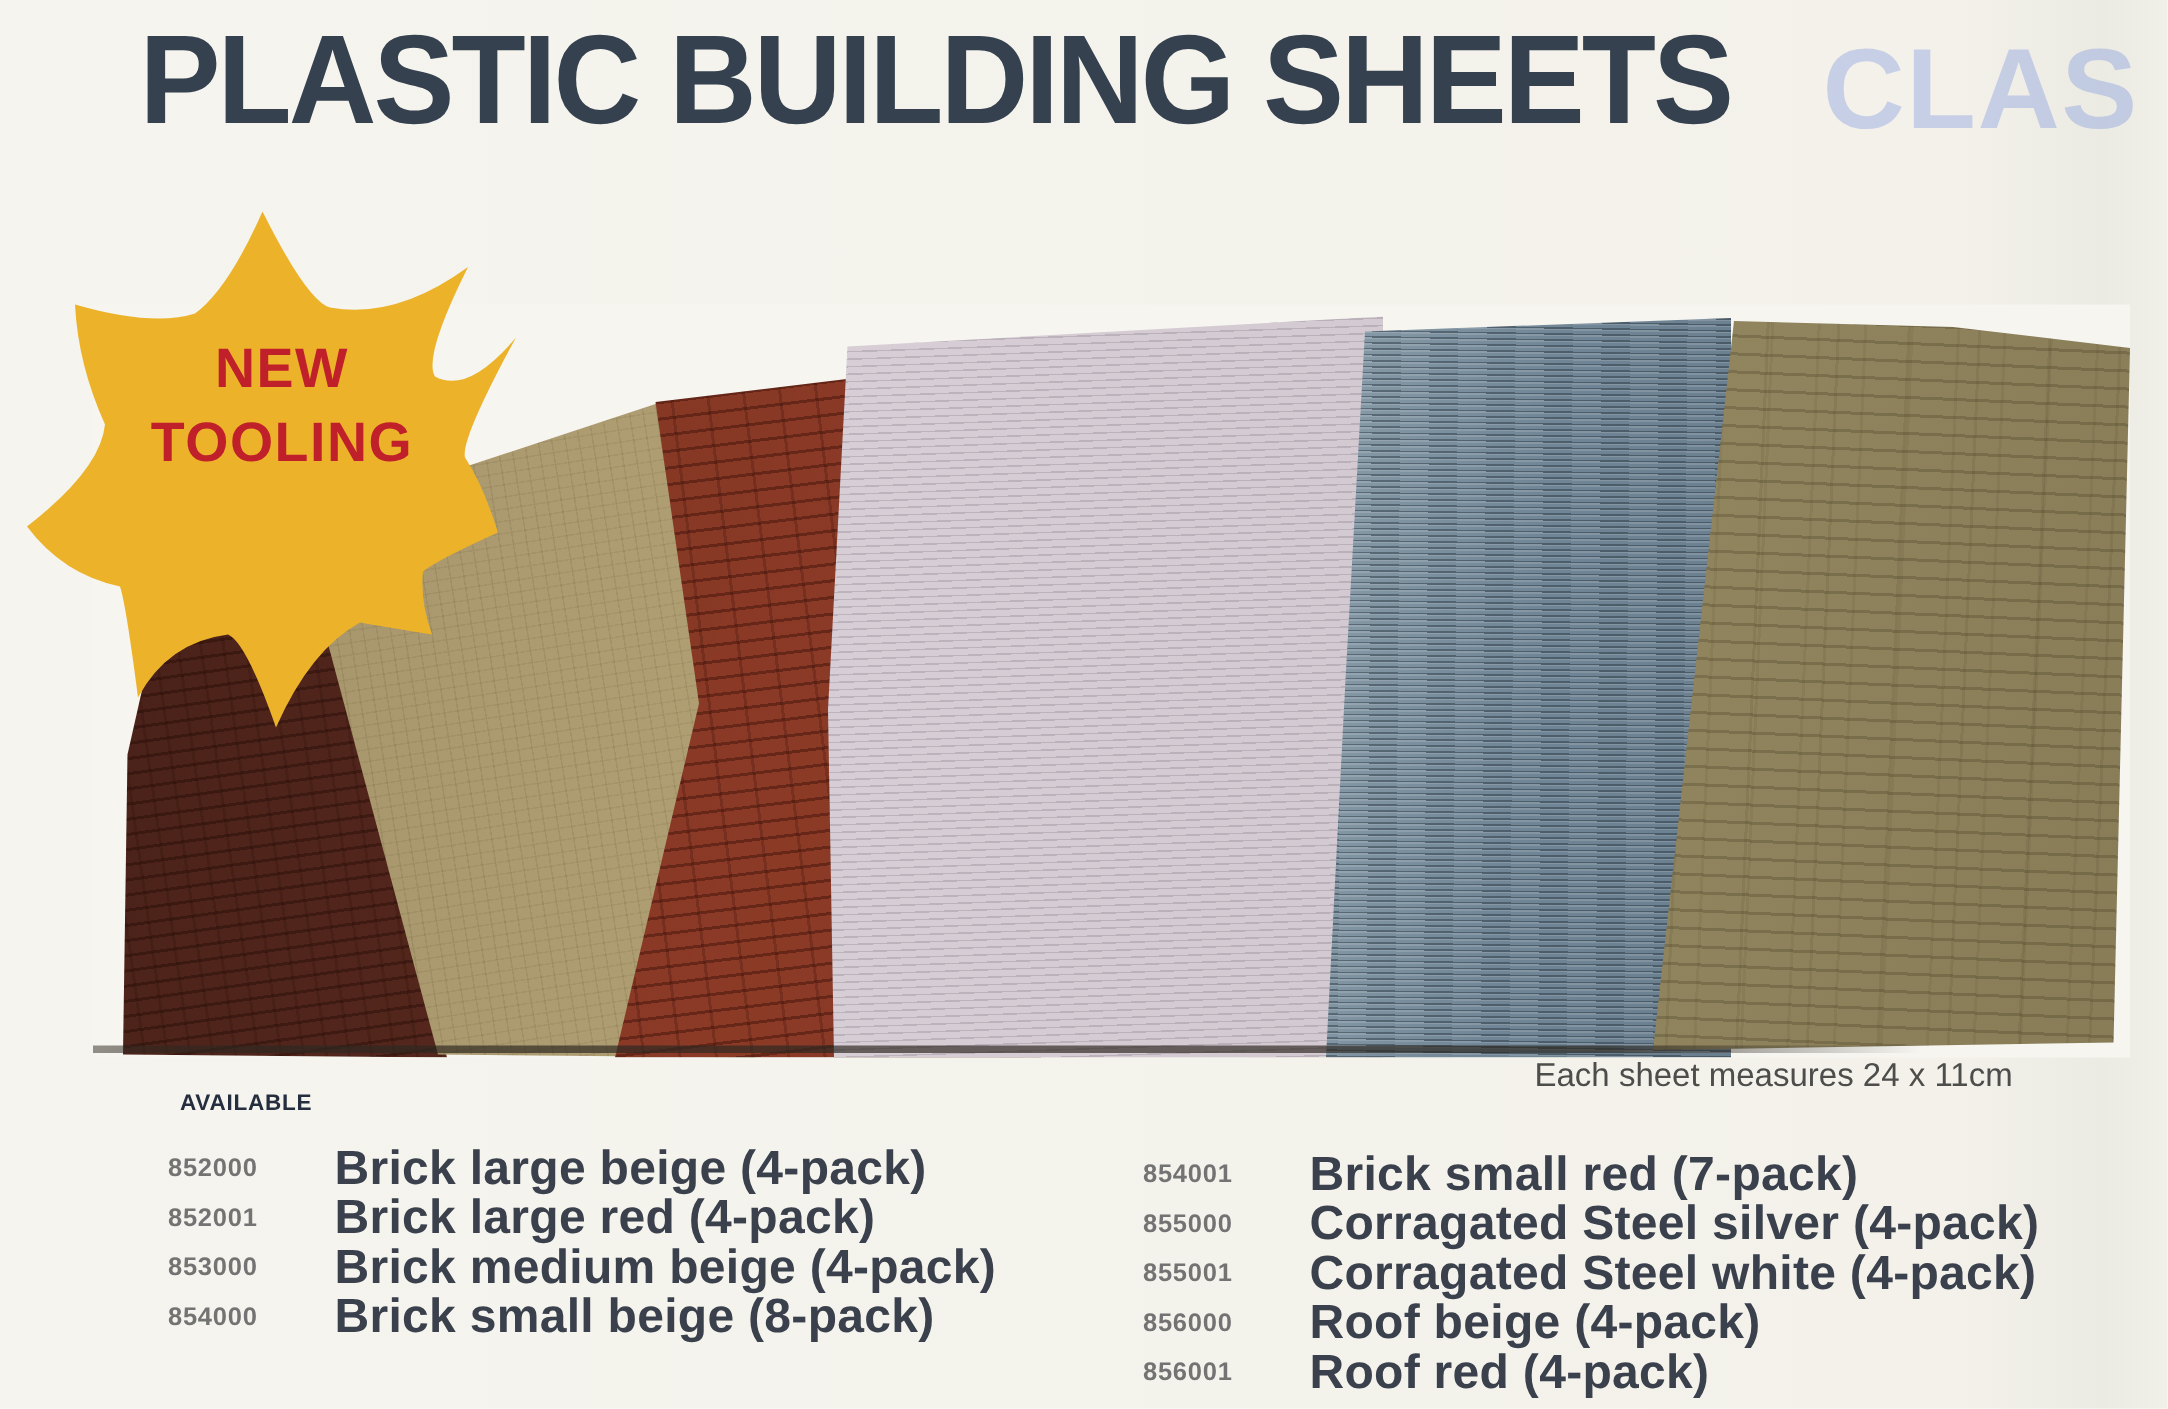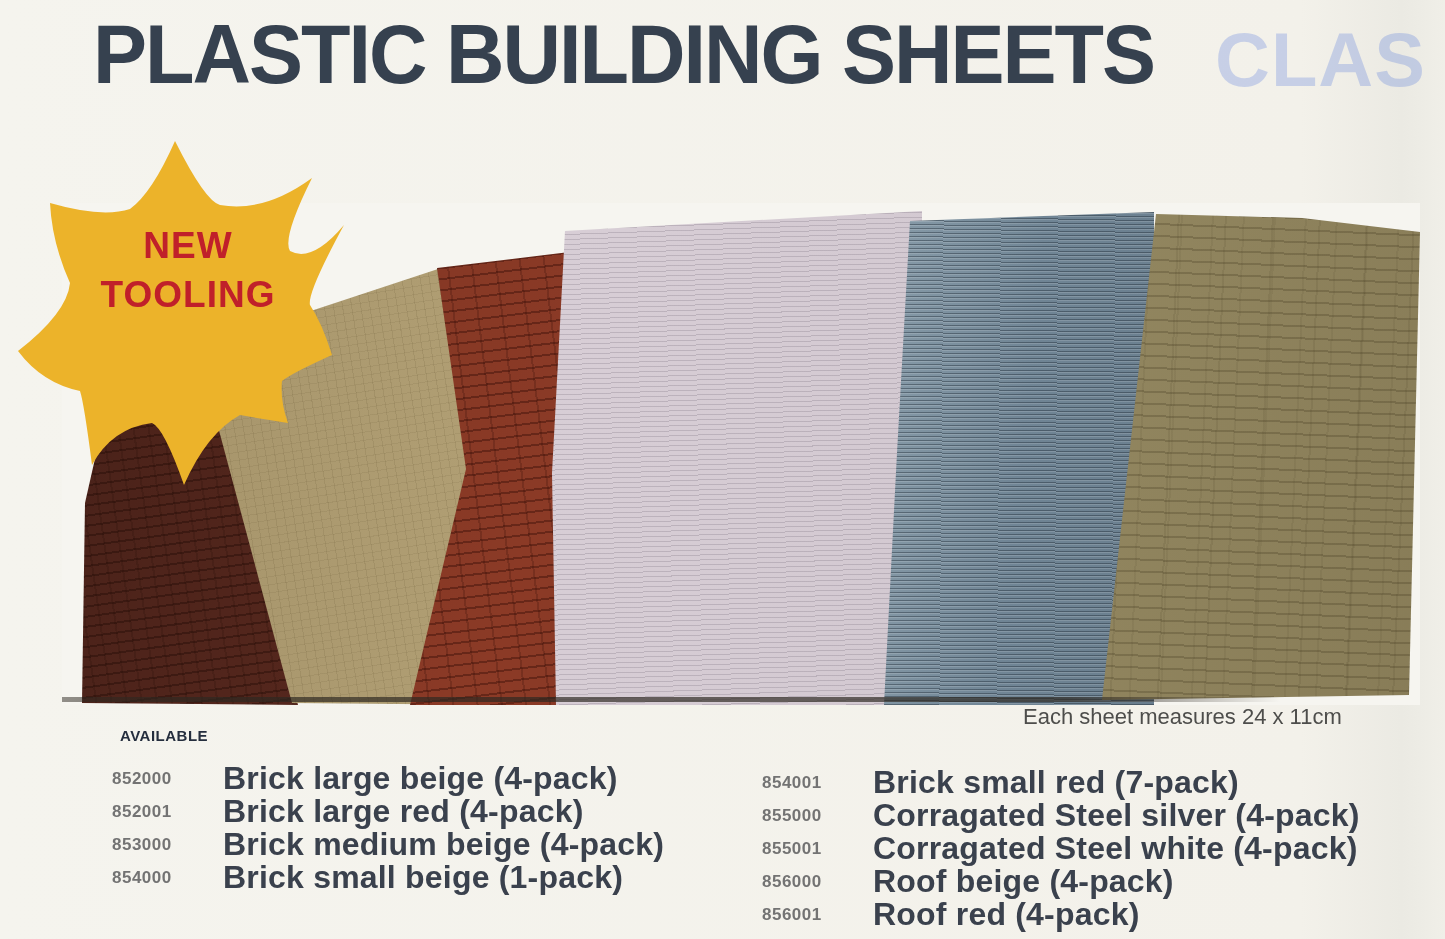--- a/index.html
+++ b/index.html
@@ -178,21 +178,21 @@
   <div class="prow">
     <span class="pcode">852001</span>
     <span class="pname">Brick large red (4-pack)</span>
   </div>
   <div class="prow">
     <span class="pcode">853000</span>
     <span class="pname">Brick medium beige (4-pack)</span>
   </div>
   <div class="prow">
     <span class="pcode">854000</span>
-    <span class="pname">Brick small beige (1-pack)</span>
+    <span class="pname">Brick small beige (8-pack)</span>
   </div>
 </div>
 
 <div class="plist right">
   <div class="prow">
     <span class="pcode">854001</span>
     <span class="pname">Brick small red (7-pack)</span>
   </div>
   <div class="prow">
     <span class="pcode">855000</span>

